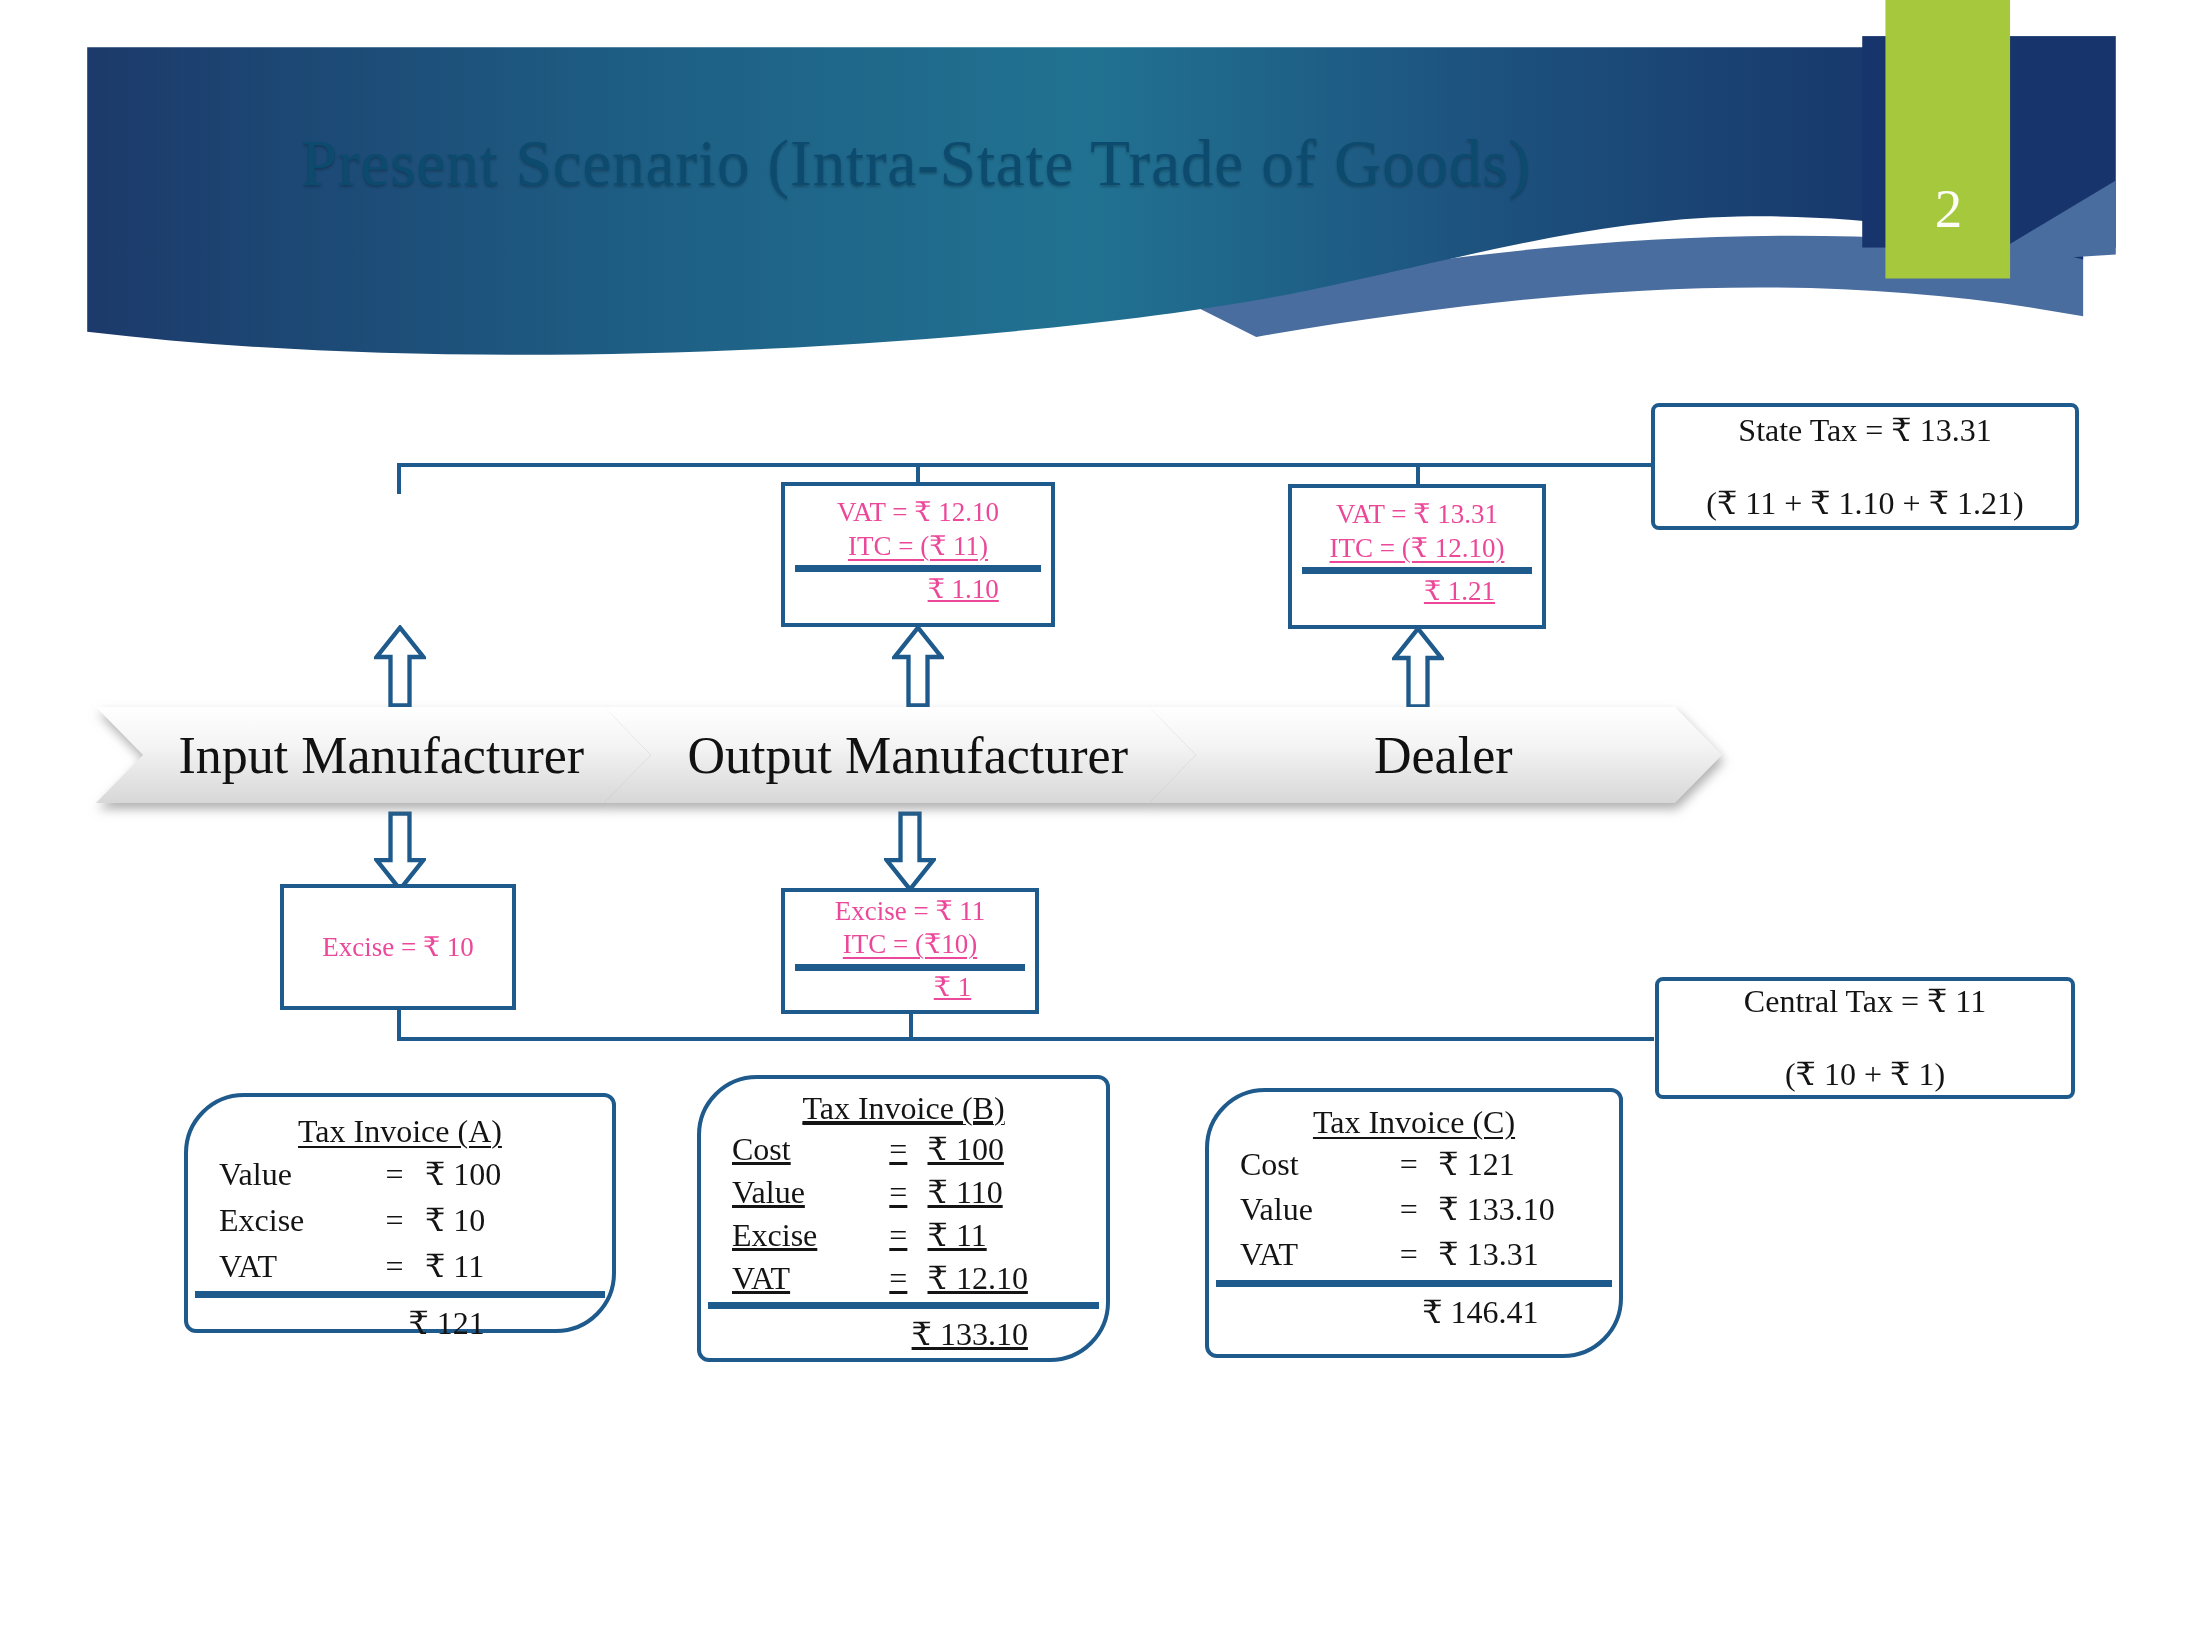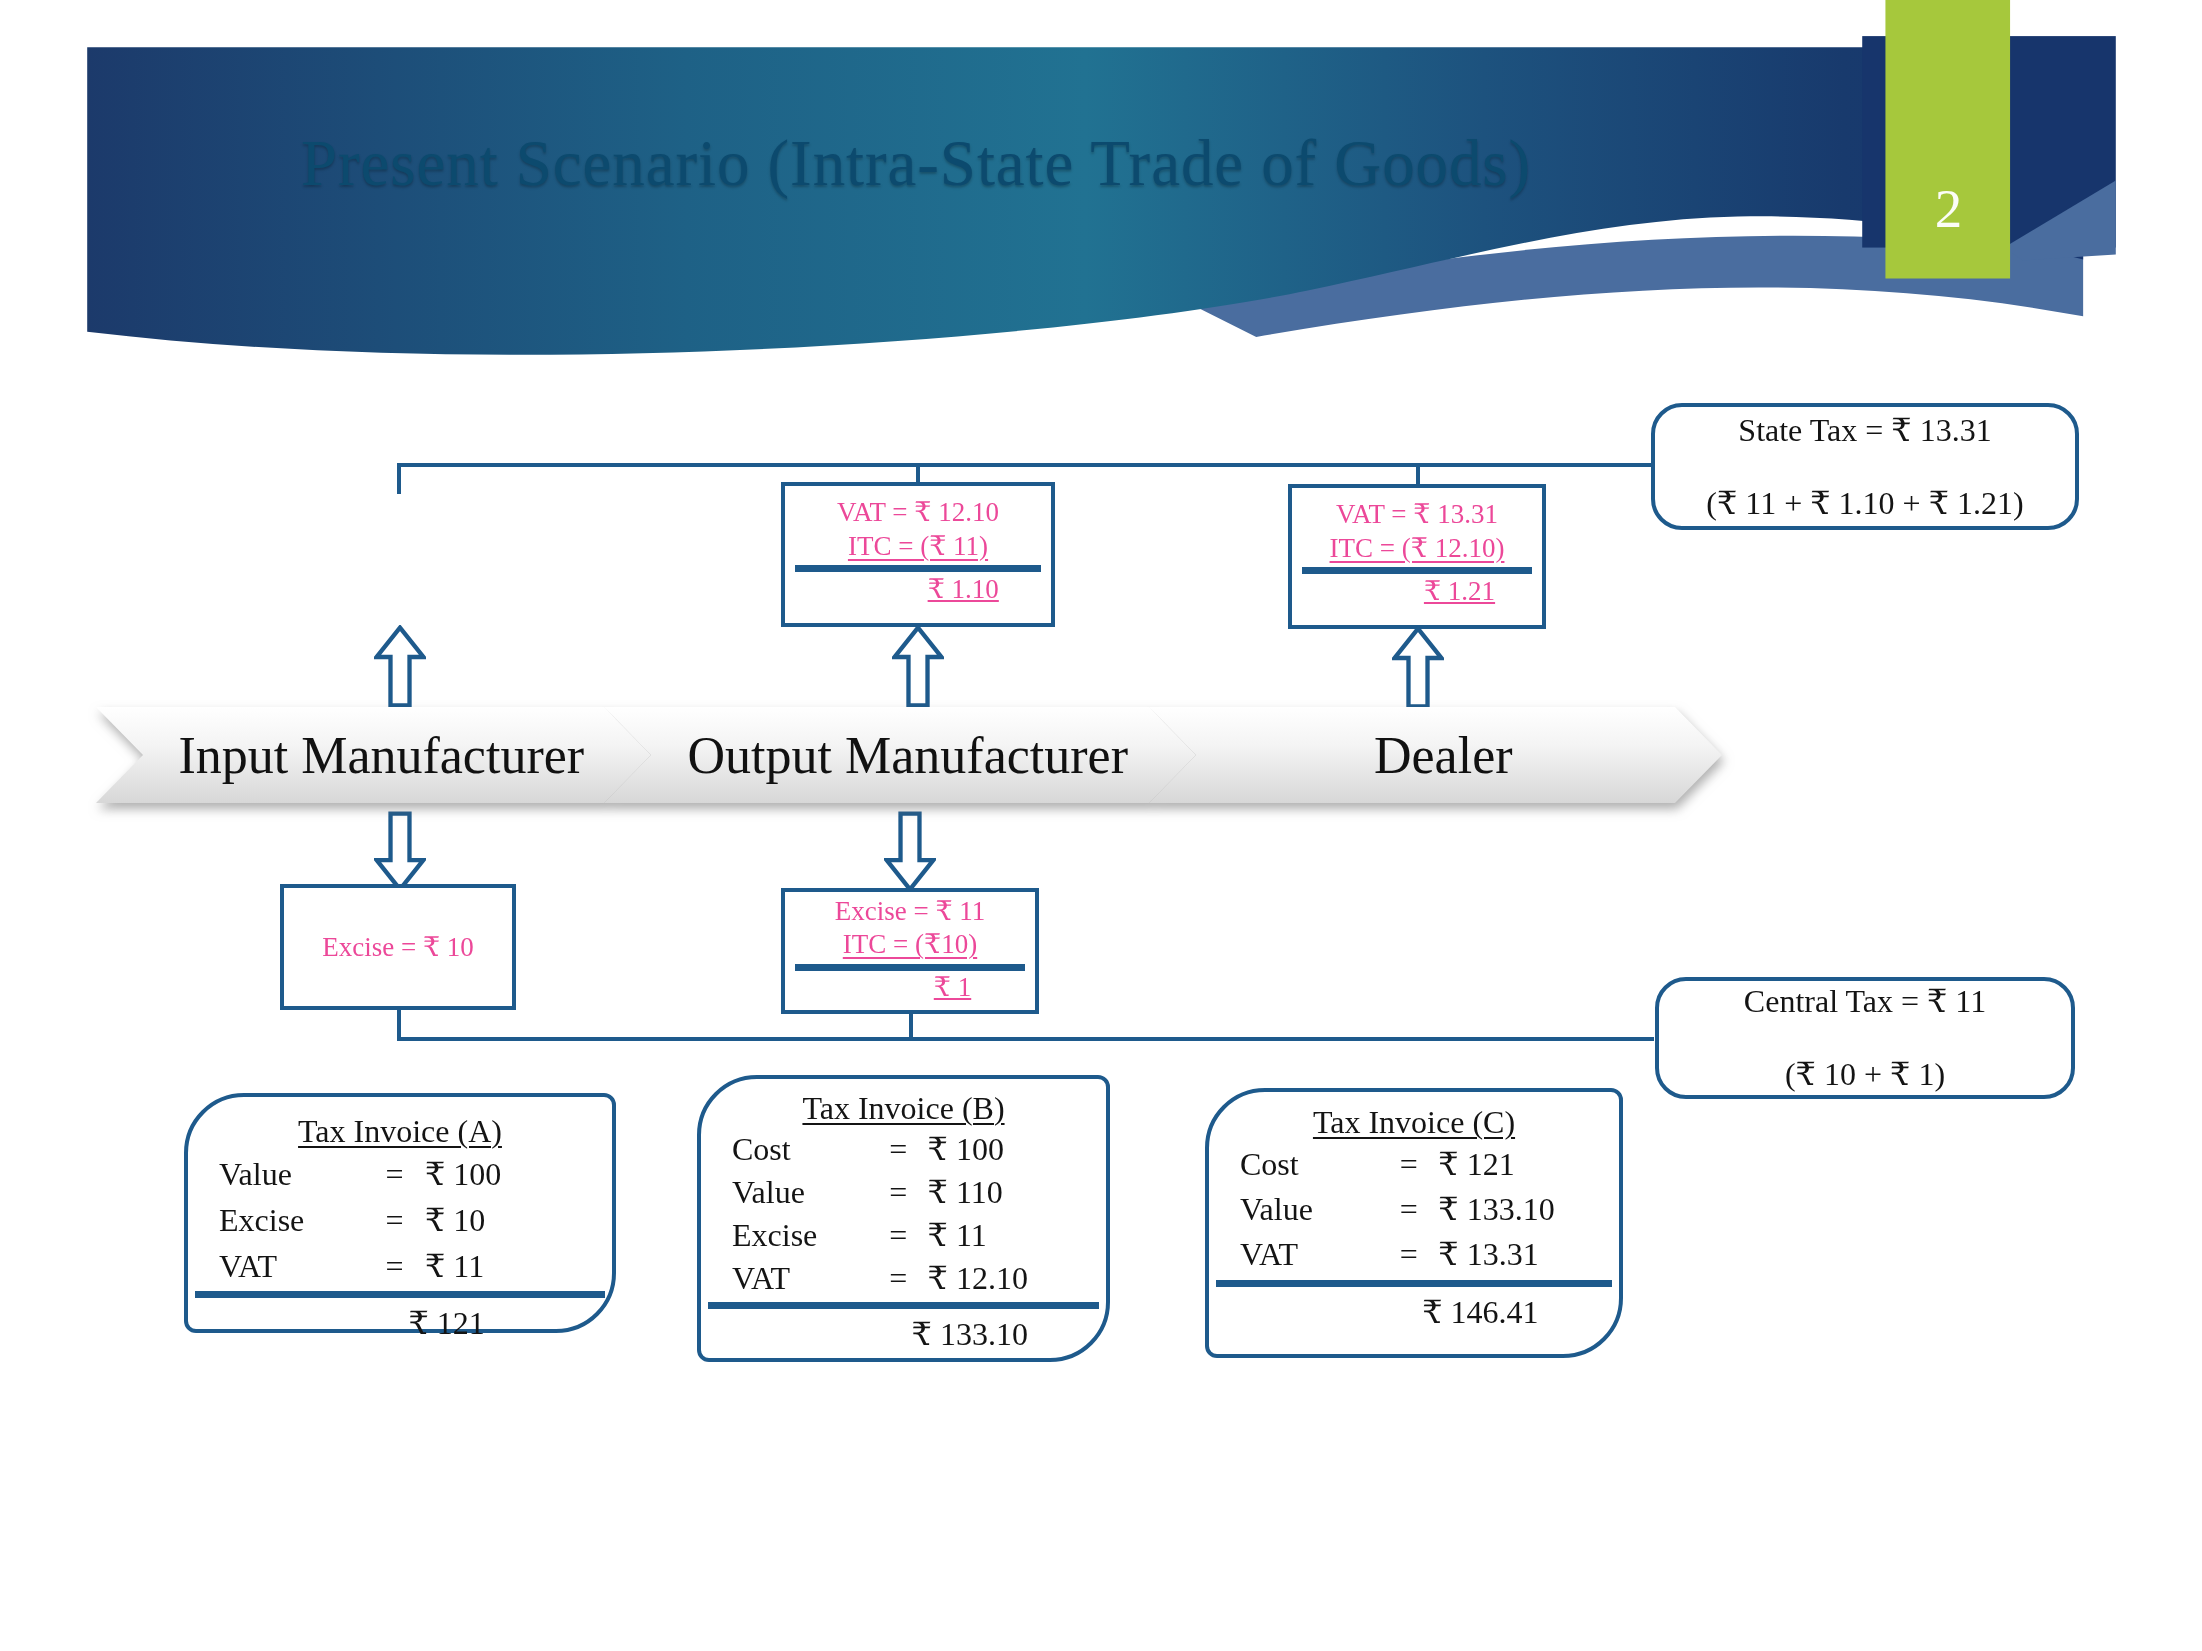--- a/index.html
+++ b/index.html
@@ -25,21 +25,21 @@
     font-size:27px;color:#ec4899;
   }
   .box .bline{text-align:center;line-height:34px;}
   .box.single{display:flex;align-items:center;justify-content:center;}
   .brule{height:6.9px;background:#1e5a8c;margin:2.6px 10.3px 0 10.3px;}
   .box .result{padding-left:34%;text-decoration:underline;}
   .u{text-decoration:underline;text-underline-offset:4.3px;text-decoration-thickness:2.2px;}
   .pt{padding-top:8.6px;}
   
   .callout{
-    position:absolute;background:#fff;border:4.3px solid #1e5a8c;border-radius:31px;
+    position:absolute;background:#fff;border:4.3px solid #1e5a8c;border-radius:8px;
     box-sizing:border-box;display:flex;flex-direction:column;justify-content:center;
     text-align:center;font-size:32px;line-height:45px;color:#141414;gap:28px;
   }
   
   .arrow{position:absolute;}
   
   .band{position:absolute;left:0;top:707px;width:2203px;height:96px;
         filter:drop-shadow(2.6px 6px 5.2px rgba(110,110,110,.55));}
   .chev{
     position:absolute;top:0;height:100%;
@@ -178,21 +178,21 @@
     </div>
     <div class="inv-row">
       <span class="lbl">VAT</span>
       <span class="eq">=</span>
       <span class="val">₹ 11</span>
     </div>
     <div class="inv-rule"></div>
     <div class="inv-total">₹ 121</div>
   </div>
 
-  <div class="invoice inv-b" style="left:697px;top:1075px;width:413px;height:287px;">
+  <div class="invoice inv-b" style="left:697px;top:1075px;width:413px;height:287px;text-decoration:underline;">
     <div class="inv-title"><span class="u">Tax Invoice (B)</span></div>
     <div class="inv-row">
       <span class="lbl">Cost</span>
       <span class="eq">=</span>
       <span class="val">₹ 100</span>
     </div>
     <div class="inv-row">
       <span class="lbl">Value</span>
       <span class="eq">=</span>
       <span class="val">₹ 110</span>

